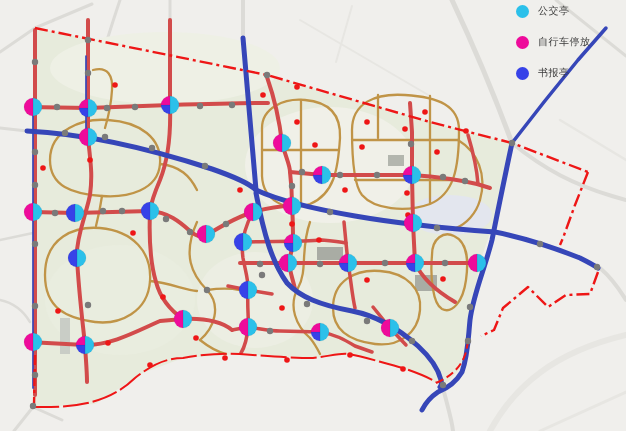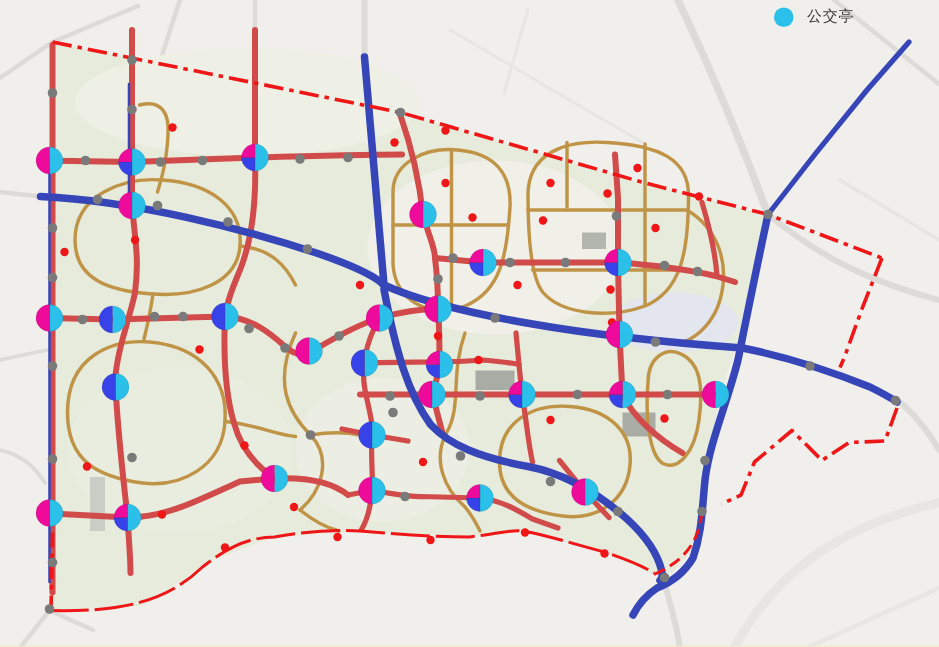--- a/index.html
+++ b/index.html
@@ -1,17 +1,17 @@
 <!DOCTYPE html>
 <html><head>
 <meta charset="utf-8">
 <style>
   html,body{margin:0;padding:0;background:#fff;}
   #stage{position:relative;width:626px;height:431px;overflow:hidden;
-         font-family:"DejaVu Sans",sans-serif;background:#eab308;}
+         font-family:"DejaVu Sans",sans-serif;background:#f9a8d4;}
   #map-svg{position:absolute;left:0;top:0;}
   #legend{position:absolute;top:4px;right:6px;width:104px;z-index:5;}
   .legend-item{display:flex;align-items:center;margin:0 0 17px 0;height:14px;}
   .legend-dot{width:13px;height:13px;border-radius:50%;flex:0 0 13px;margin-right:9px;}
   .legend-label{font-size:10px;color:#3a3a3a;letter-spacing:.5px;white-space:nowrap;}
 </style>
 </head>
 <body>
 
 <div id="stage">
@@ -246,14 +246,22 @@
       <path d="M 85 345 L 85 336 A 9 9 0 0 1 85 354 Z" fill="#2bc0ea" stroke="rgba(0,0,0,0.12)" stroke-width="0.5"></path>
       <path d="M 85 345 L 85 354 A 9 9 0 0 1 76 345 Z" fill="#3742e8" stroke="rgba(0,0,0,0.12)" stroke-width="0.5"></path>
       <path d="M 85 345 L 76 345 A 9 9 0 0 1 85 336 Z" fill="#ee0b9b" stroke="rgba(0,0,0,0.12)" stroke-width="0.5"></path>
     </svg>
 
   <div id="legend">
     <div class="legend-item">
       <span class="legend-dot" style="background: rgb(43, 192, 234);"></span>
       <span class="legend-label">公交亭</span>
     </div>
+    <div class="legend-item">
+      <span class="legend-dot" style="background: rgb(238, 11, 155);"></span>
+      <span class="legend-label">自行车停放</span>
+    </div>
+    <div class="legend-item">
+      <span class="legend-dot" style="background: rgb(55, 66, 232);"></span>
+      <span class="legend-label">书报亭</span>
+    </div>
   </div>
 </div>
 
 </body></html>

